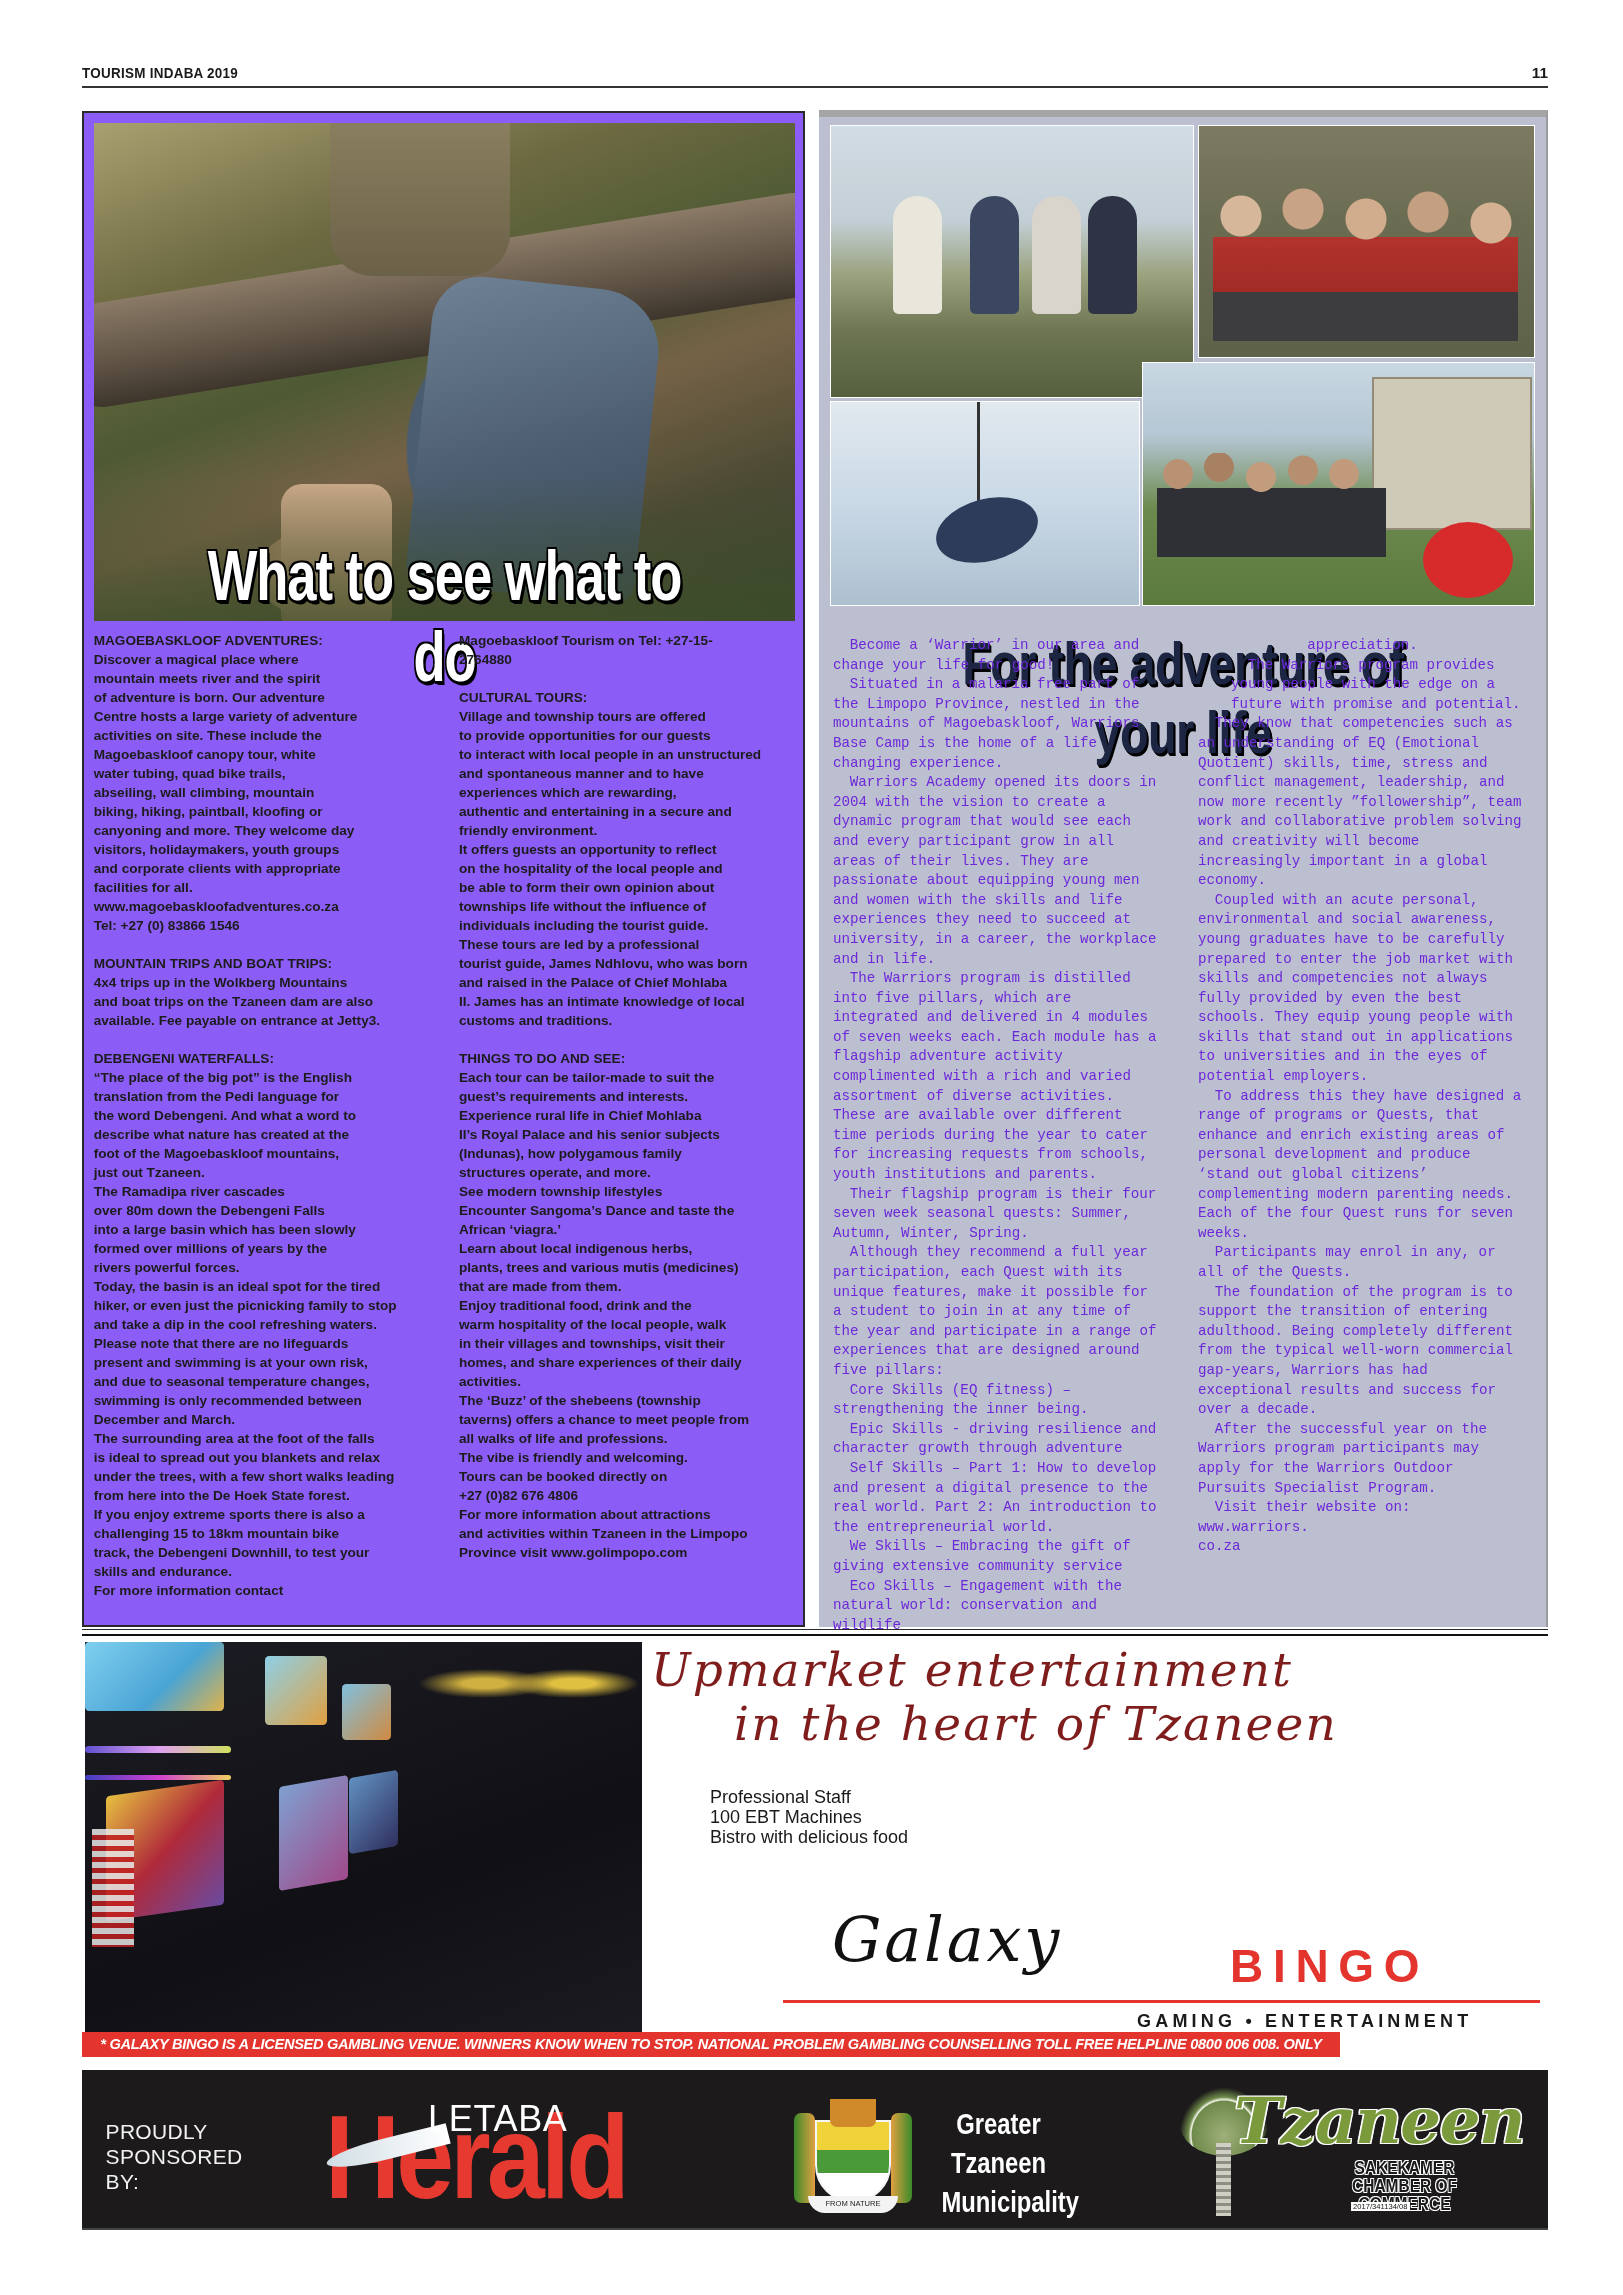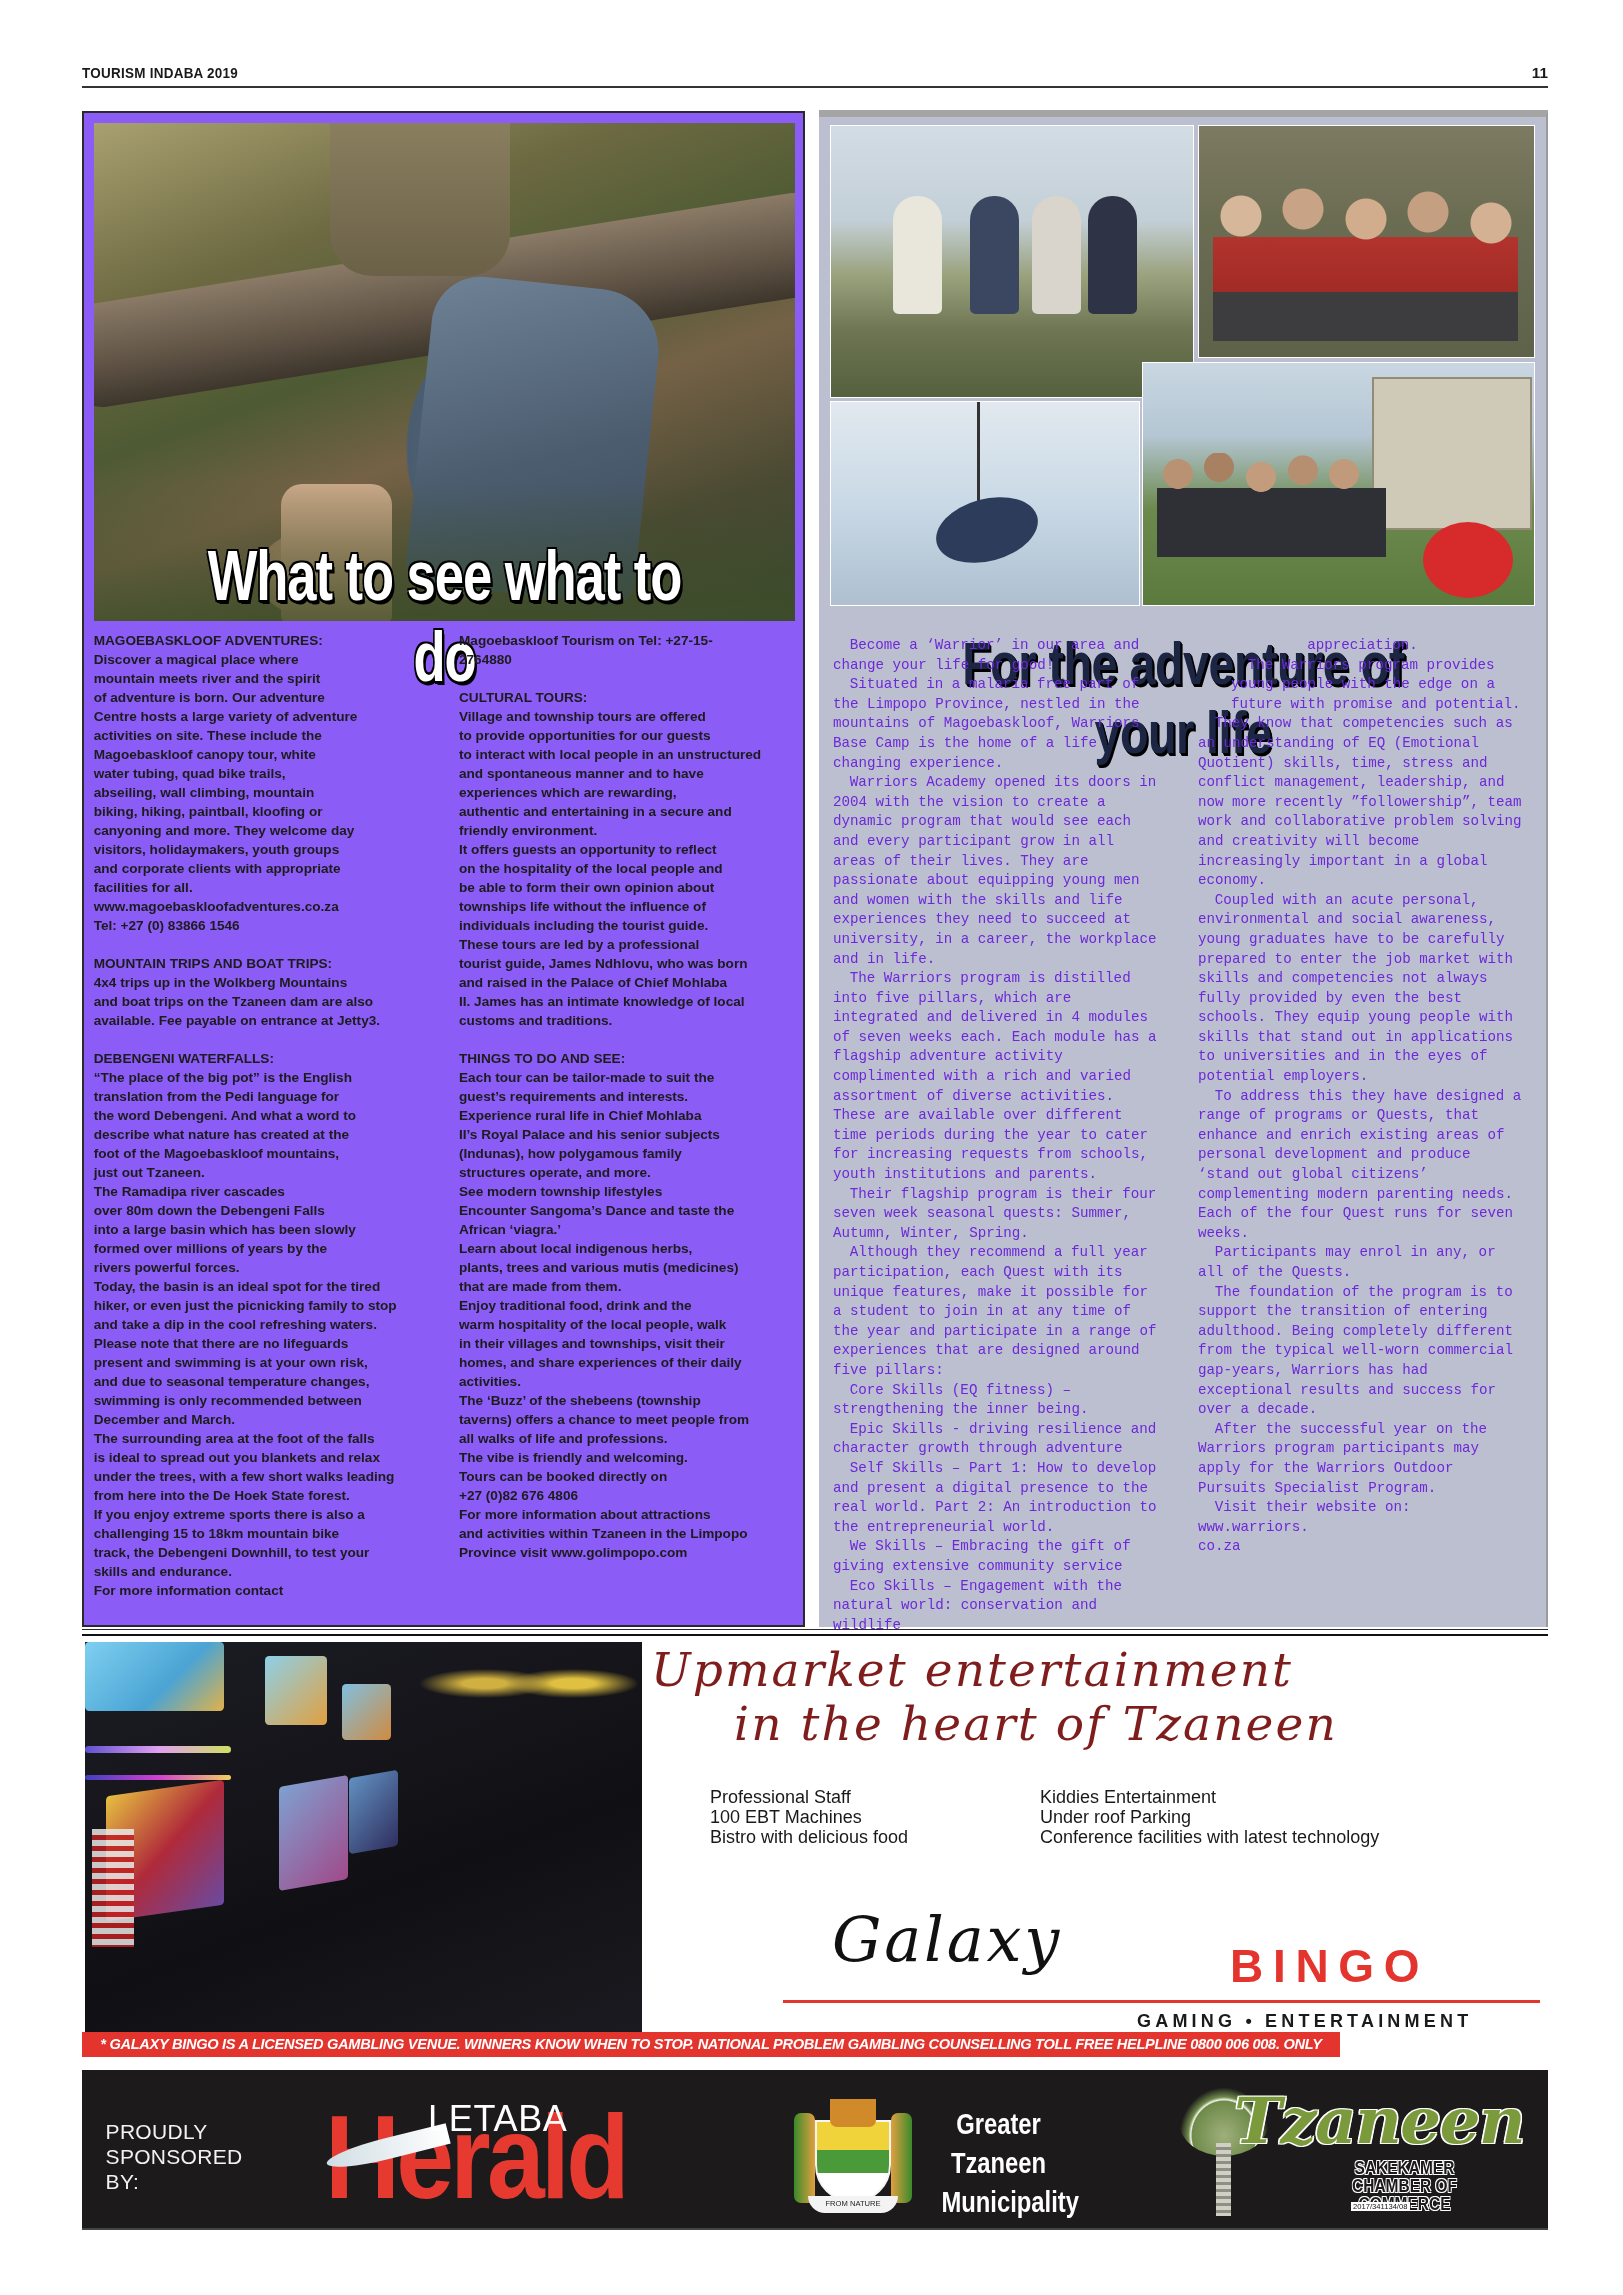--- a/index.html
+++ b/index.html
@@ -308,25 +308,20 @@
   <div class="ad-slogan">
     <span class="l1">Upmarket entertainment</span>
     <span class="l2">in the heart of Tzaneen</span>
   </div>
 
   <div class="ad-features f1">
     <span>Professional Staff</span>
     <span>100 EBT Machines</span>
     <span>Bistro with delicious food</span>
   </div>
-  <div class="ad-features f2">
-    <span>Kiddies Entertainment</span>
-    <span>Under roof Parking</span>
-    <span>Conference facilities with latest technology</span>
-  </div>
 
   <div class="brand-galaxy">Galaxy</div>
   <div class="brand-bingo">BINGO</div>
   <div class="brand-rule"></div>
   <div class="brand-tag">GAMING  •  ENTERTAINMENT</div>
 
   <div class="ad-disclaimer">* GALAXY BINGO IS A LICENSED GAMBLING VENUE. WINNERS KNOW WHEN TO STOP. NATIONAL PROBLEM GAMBLING COUNSELLING TOLL FREE HELPLINE 0800 006 008. ONLY PERSONS OVER 18 ARE PERMITTED TO GAMBLE</div>
 </div>
 
 <div class="sponsors">

